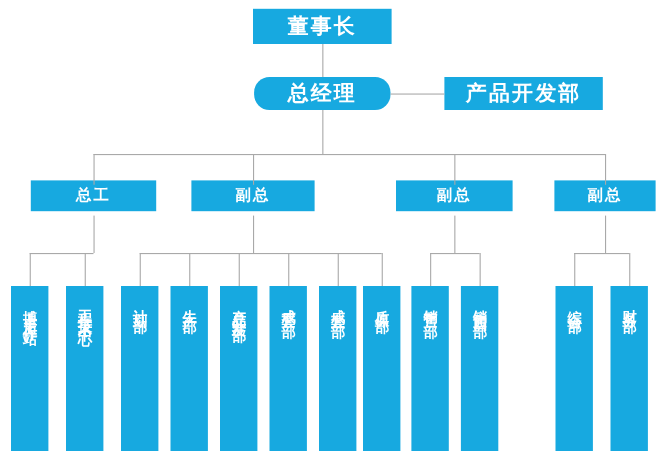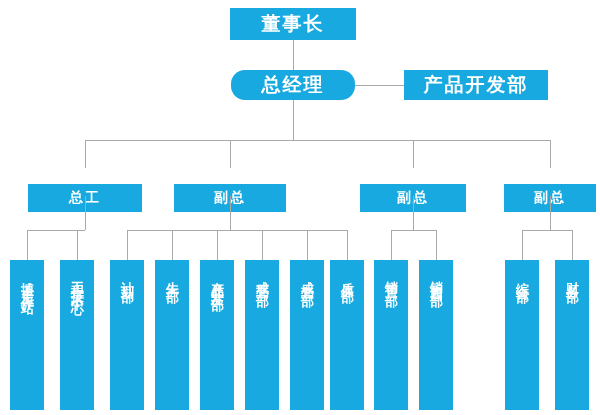--- a/index.html
+++ b/index.html
@@ -30,21 +30,21 @@
     justify-content:center;
     box-sizing:border-box;
     font-size:19px;
     letter-spacing:2px;
   }
   
   .n-chair{left:230px;top:8px;width:126px;height:32px;}
   .n-gm{left:231px;top:70px;width:124px;height:30px;border-radius:14px;}
   .n-party{left:404px;top:70px;width:144px;height:30px;}
   
-  .exec{top:184px;height:28px;font-size:14px;}
+  .exec{top:164px;height:28px;font-size:14px;}
   .n-chief{left:28px;width:114px;}
   .n-dep1{left:174px;width:112px;}
   .n-dep2{left:360px;width:106px;}
   .n-dep3{left:504px;width:92px;}
   
   .vbox{
     top:260px;
     width:34px;
     height:150px;
     align-items:flex-start;

